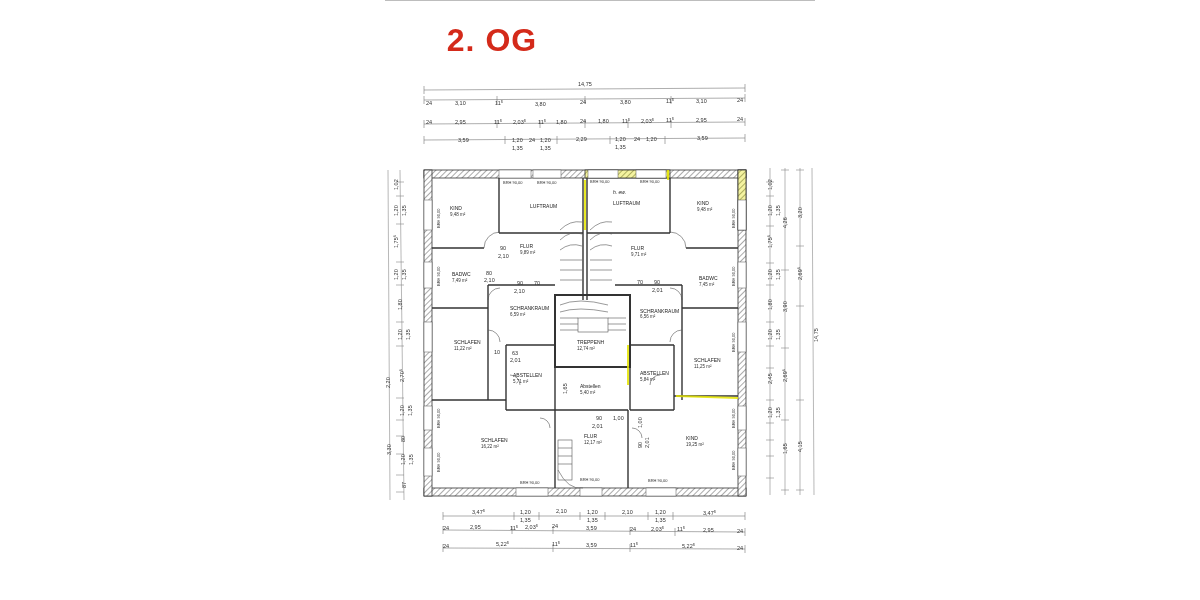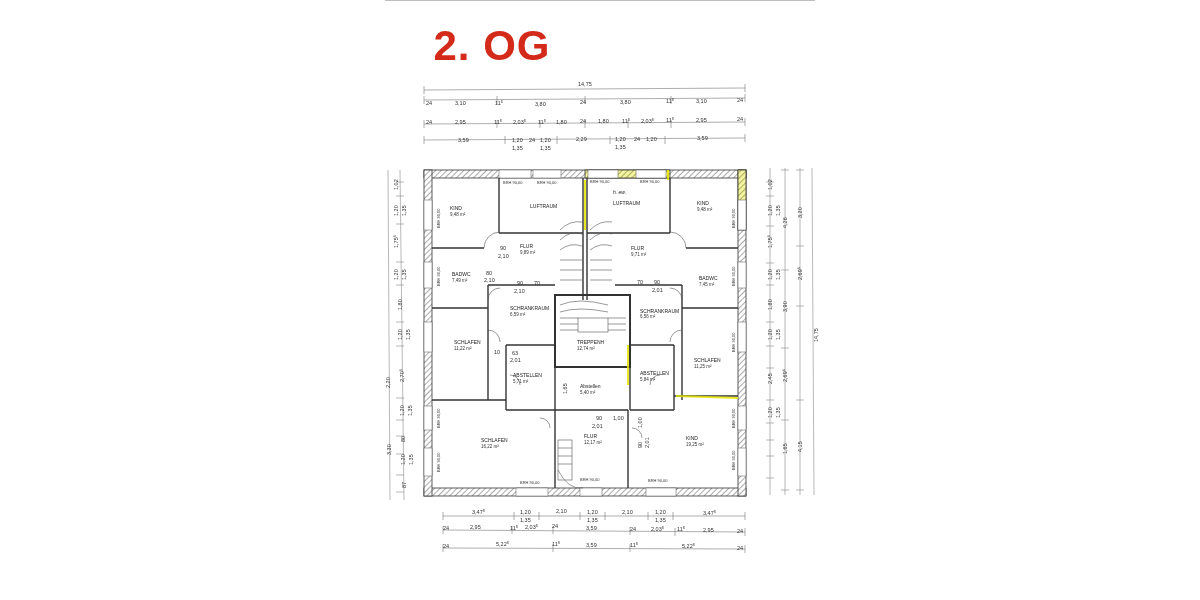--- a/index.html
+++ b/index.html
@@ -1,17 +1,17 @@
 <!DOCTYPE html>
 <html><head>
 <meta charset="utf-8">
 <style>
   html, body { margin:0; padding:0; background:#ffffff; }
   body { width:1200px; height:600px; position:relative; overflow:hidden; font-family:"Liberation Sans", sans-serif; }
-  .title { position:absolute; left:0; width:984px; top:22px; text-align:center; color:#d42a1a; font-weight:bold; font-size:42px; letter-spacing:1px; font-family:"Liberation Sans", sans-serif; }
+  .title { position:absolute; left:0; width:984px; top:22px; text-align:center; color:#d42a1a; font-weight:bold; font-size:32px; letter-spacing:1px; font-family:"Liberation Sans", sans-serif; }
   .topline { position:absolute; left:385px; top:0; width:430px; height:1px; background:#bdbdbd; }
   svg { position:absolute; left:0; top:0; }
   .dim { font-family:"Liberation Sans", sans-serif; font-size:5.5px; fill:#333; }
   .lbl { font-family:"Liberation Sans", sans-serif; font-size:5px; fill:#222; }
   .area { font-family:"Liberation Sans", sans-serif; font-size:4.5px; fill:#333; }
   .brh { font-family:"Liberation Sans", sans-serif; font-size:4px; fill:#333; }
 </style>
 </head>
 <body>
 

